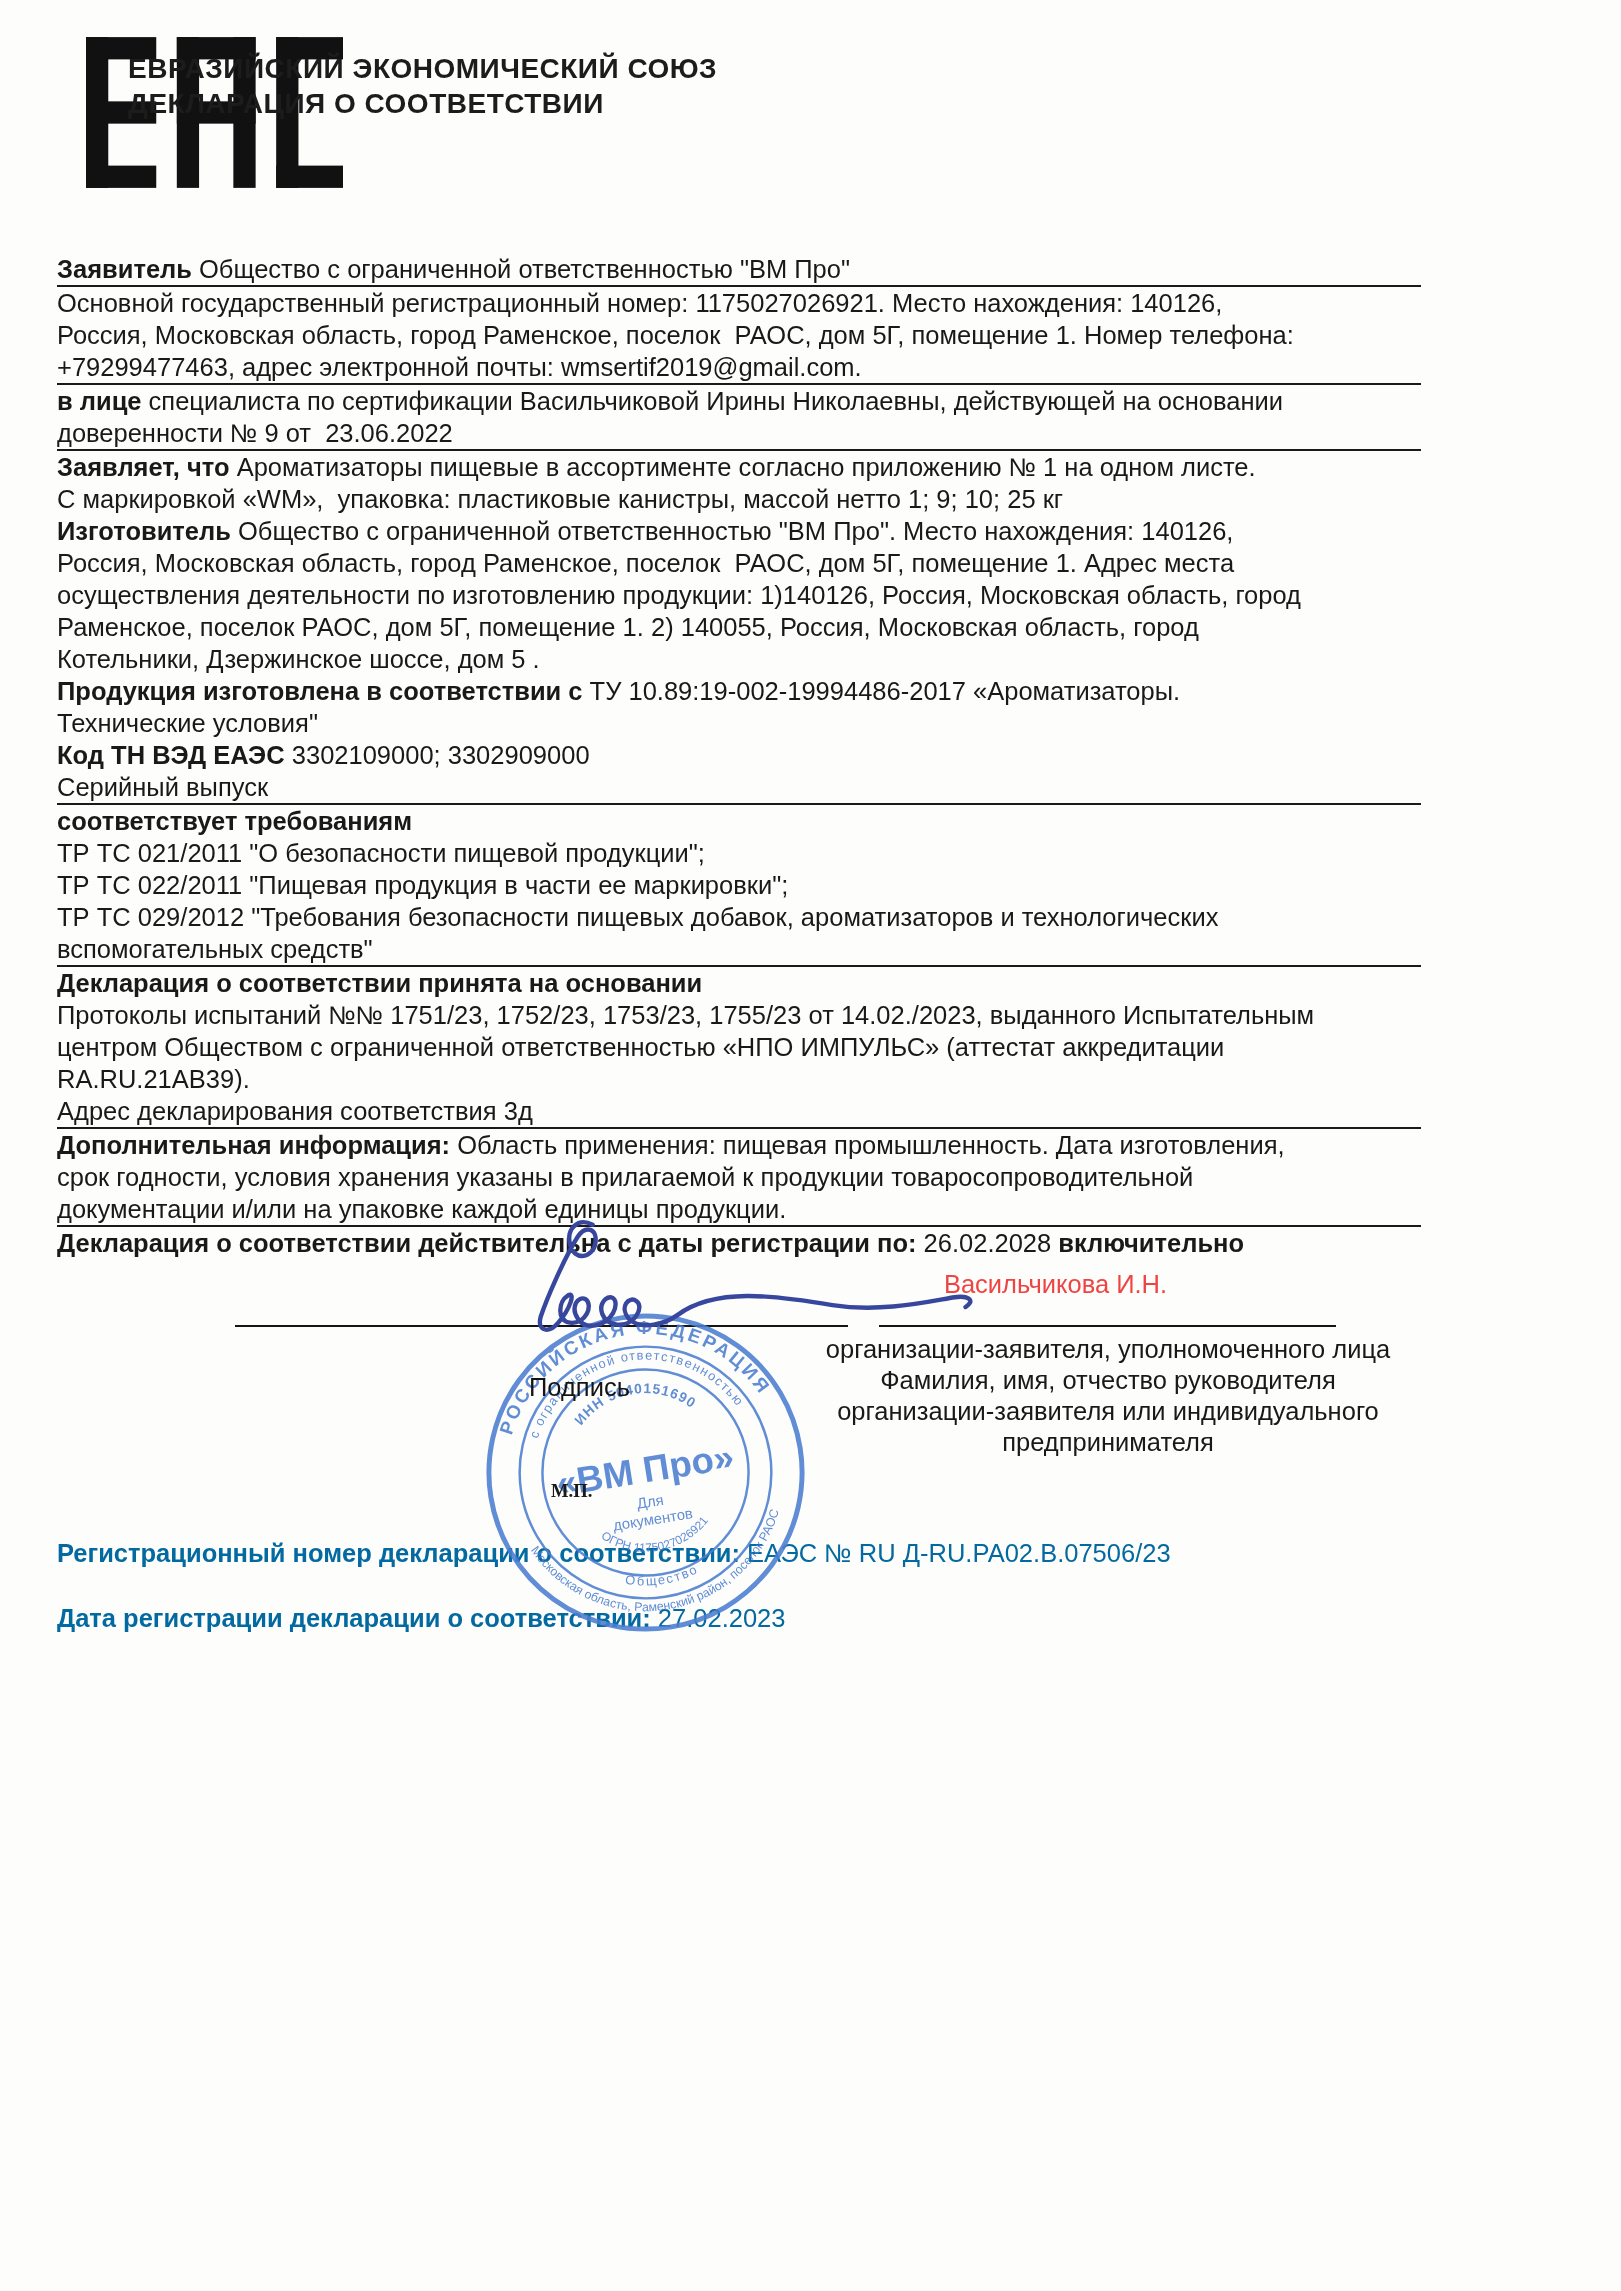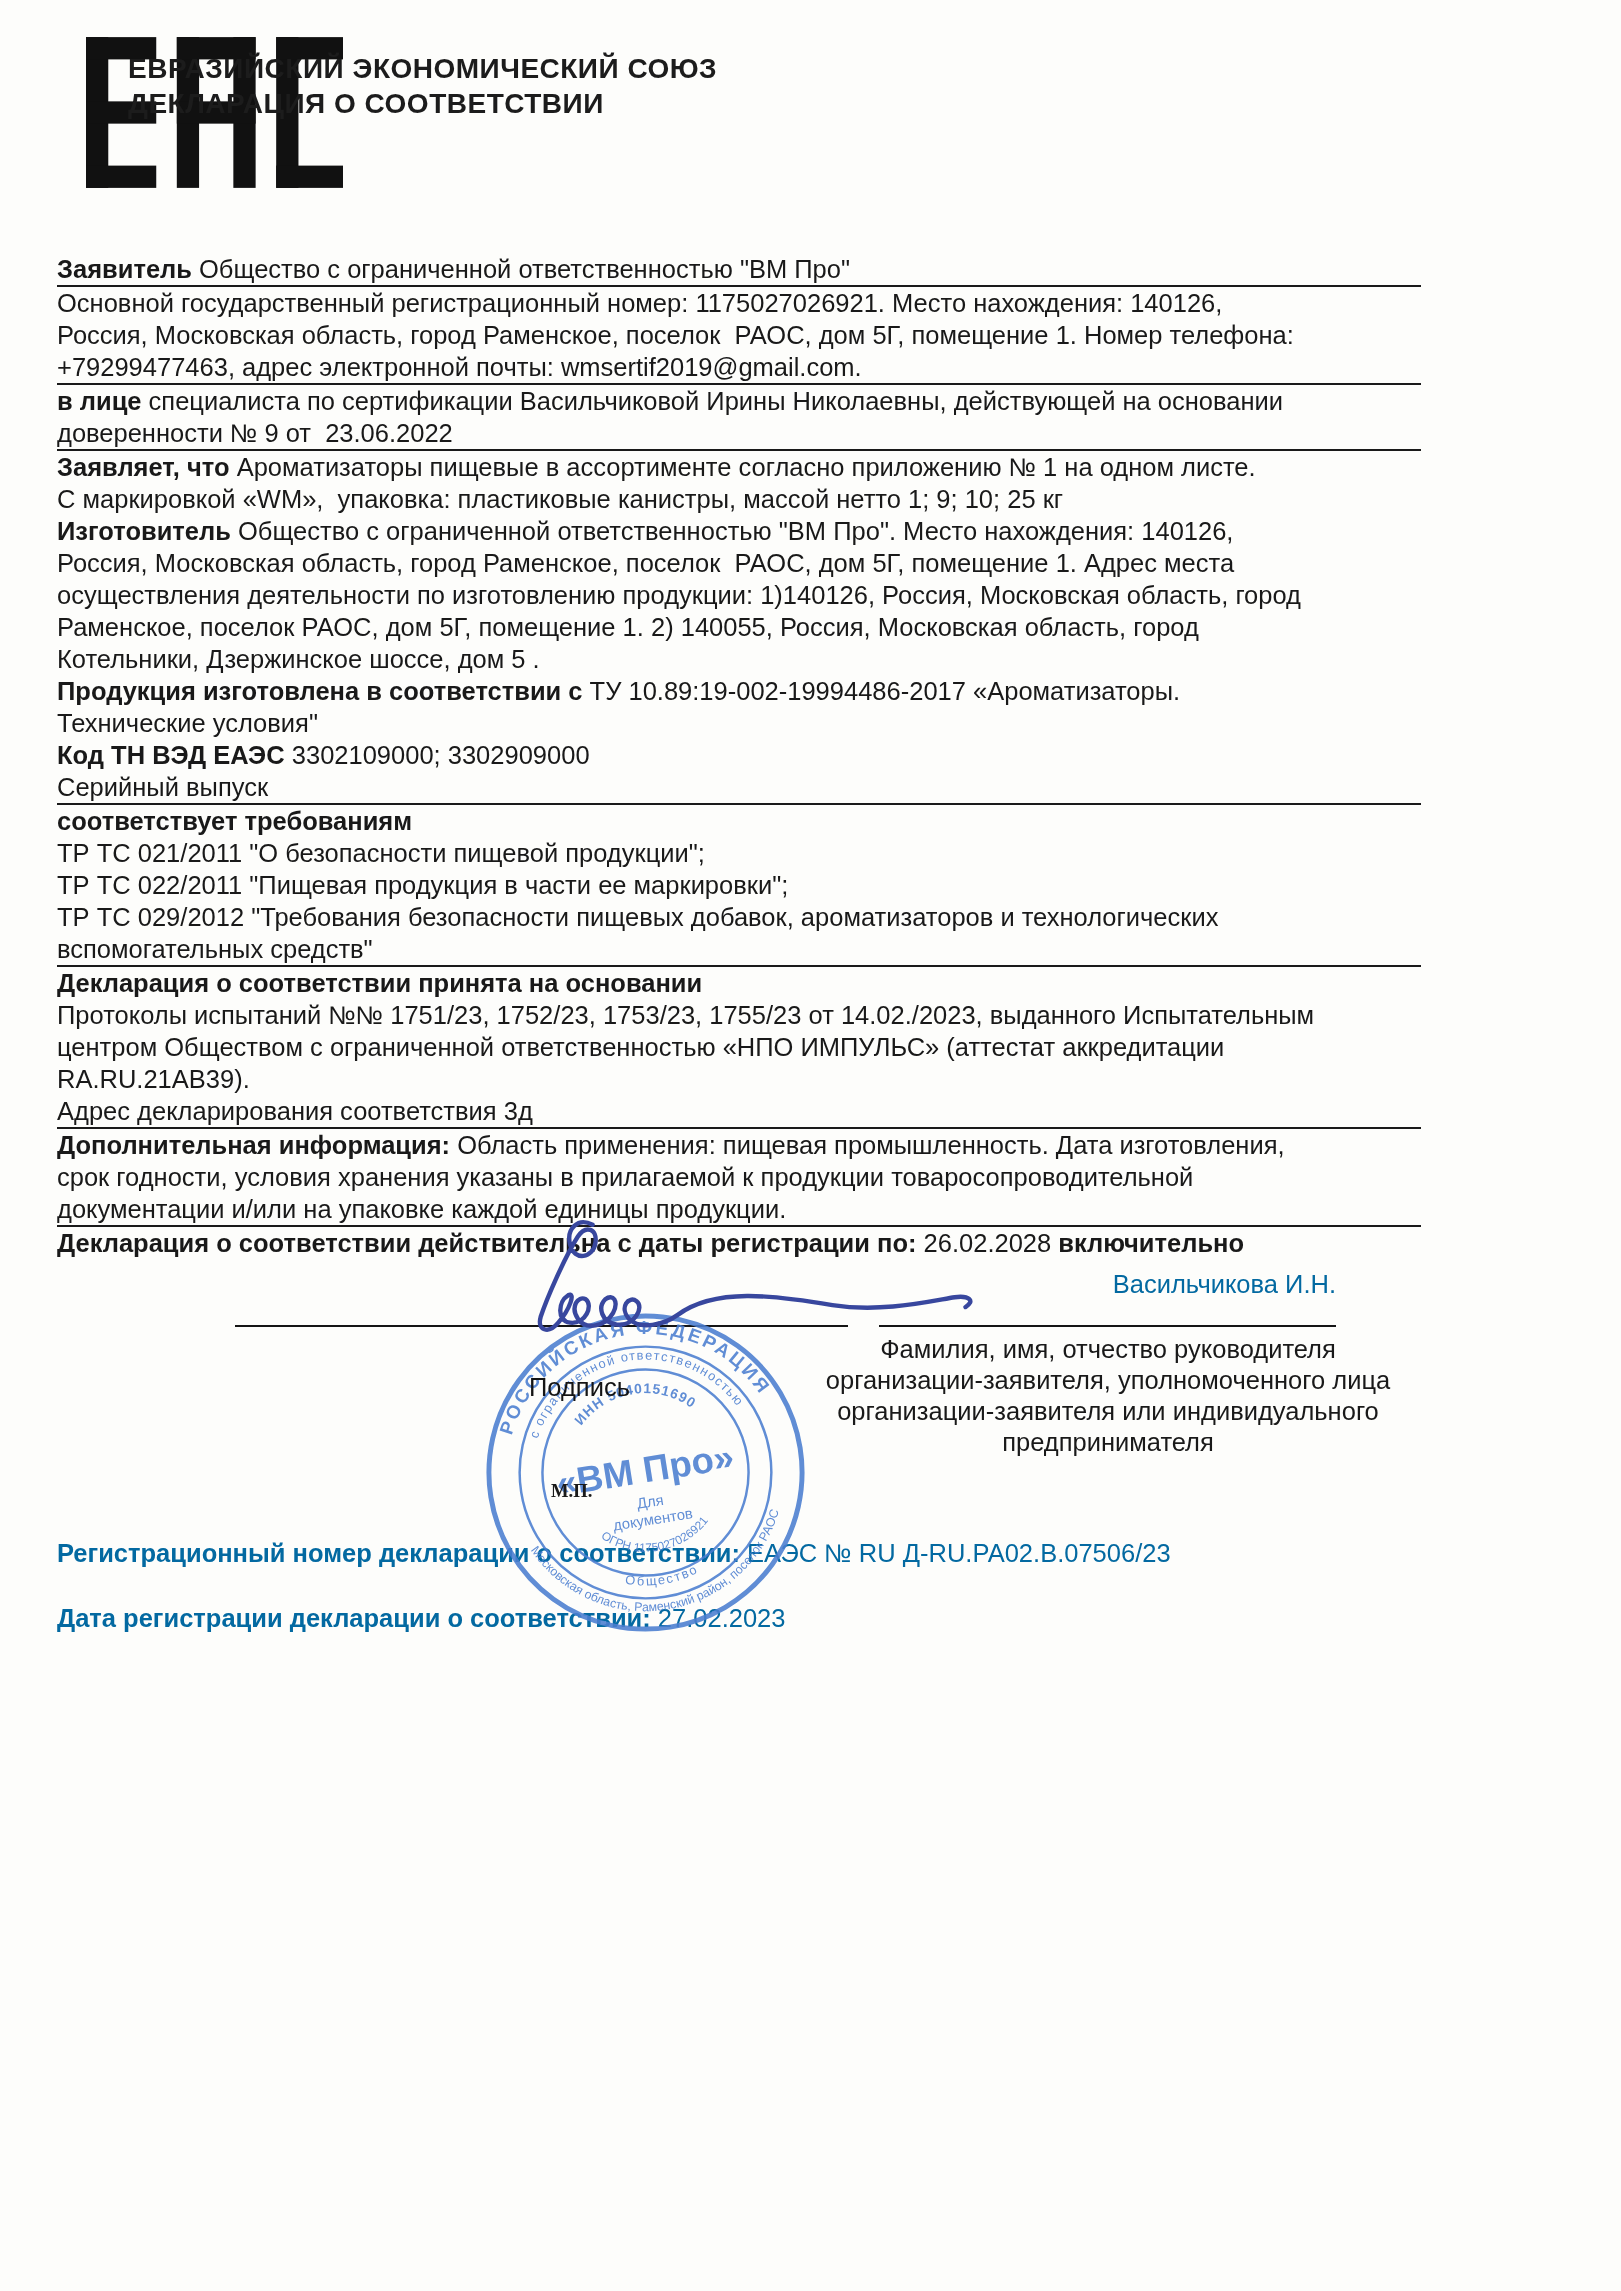--- a/index.html
+++ b/index.html
@@ -16,21 +16,21 @@
   
   .doc-body{position:absolute;left:57px;top:253px;width:1364px;
             font-size:25.5px;line-height:32px;color:#191919;}
   .line{position:relative;height:32px;white-space:pre;overflow:visible;}
   .line.u{border-bottom:2px solid #1a1a1a;}
   .line .b{font-weight:bold;}
 
   
   .sig-line-left{position:absolute;left:235px;top:1325px;width:613px;height:0;border-top:2.9px solid #151515;}
   .sig-line-right{position:absolute;left:879px;top:1325px;width:457px;height:0;border-top:2.9px solid #151515;}
-  .sig-name{position:absolute;left:879px;top:1270px;width:457px;text-align:right;font-size:25.5px;color:#0369a1;}
+  .sig-name{position:absolute;left:827px;top:1270px;width:457px;text-align:center;font-size:25.5px;color:#ef4444;}
   .sig-caption{position:absolute;left:814px;top:1334px;width:588px;text-align:center;
                font-size:25.5px;line-height:31px;color:#191919;}
   .podpis-label{position:absolute;left:529px;top:1373px;font-size:25.5px;color:#141414;z-index:4;}
   .mp-label{position:absolute;left:551px;top:1453px;font-size:18.6px;font-weight:bold;
             font-family:"Liberation Serif",serif;color:#1a1a1a;z-index:4;margin-top:27px;}
 
   .signature-svg{position:absolute;left:421px;top:1215px;width:627px;height:139px;z-index:3;}
   .stamp-svg{position:absolute;left:482px;top:1309px;width:327px;height:327px;
              transform:rotate(-9deg);opacity:.88;z-index:2;}
   .stamp-svg text{font-family:"Liberation Sans",sans-serif;}
@@ -110,22 +110,22 @@
              C140 88 138 108 152 110 C168 112 176 92 168 86 C160 82 152 94 160 106
              C168 118 188 114 196 100 C202 88 196 80 188 86 C180 94 184 110 200 112
              C218 114 228 94 220 88 C212 82 202 94 212 106 C224 118 248 112 262 102
              C300 74 360 82 420 92 C470 100 520 88 545 84 C560 82 566 88 556 94" fill="none" stroke="#38479e" stroke-width="4.5" stroke-linecap="round"></path>
   </svg>
 
   <div class="sig-line-left"></div>
   <div class="sig-line-right"></div>
   <div class="sig-name">Васильчикова И.Н.</div>
   <div class="sig-caption">
+    <div>организации-заявителя, уполномоченного лица</div>
     <div>Фамилия, имя, отчество руководителя</div>
-    <div>организации-заявителя, уполномоченного лица</div>
     <div>организации-заявителя или индивидуального</div>
     <div>предпринимателя</div>
   </div>
   <div class="podpis-label">Подпись</div>
   <div class="mp-label">М.П.</div>
 
   <svg class="stamp-svg" viewBox="0 0 330 330" aria-hidden="true">
     <defs>
       <path id="arcOuterTop" d="M 25,165 A 140,140 0 0 1 305,165"></path>
       <path id="arcOuterBot" d="M 25,165 A 140,140 0 0 0 305,165"></path>

